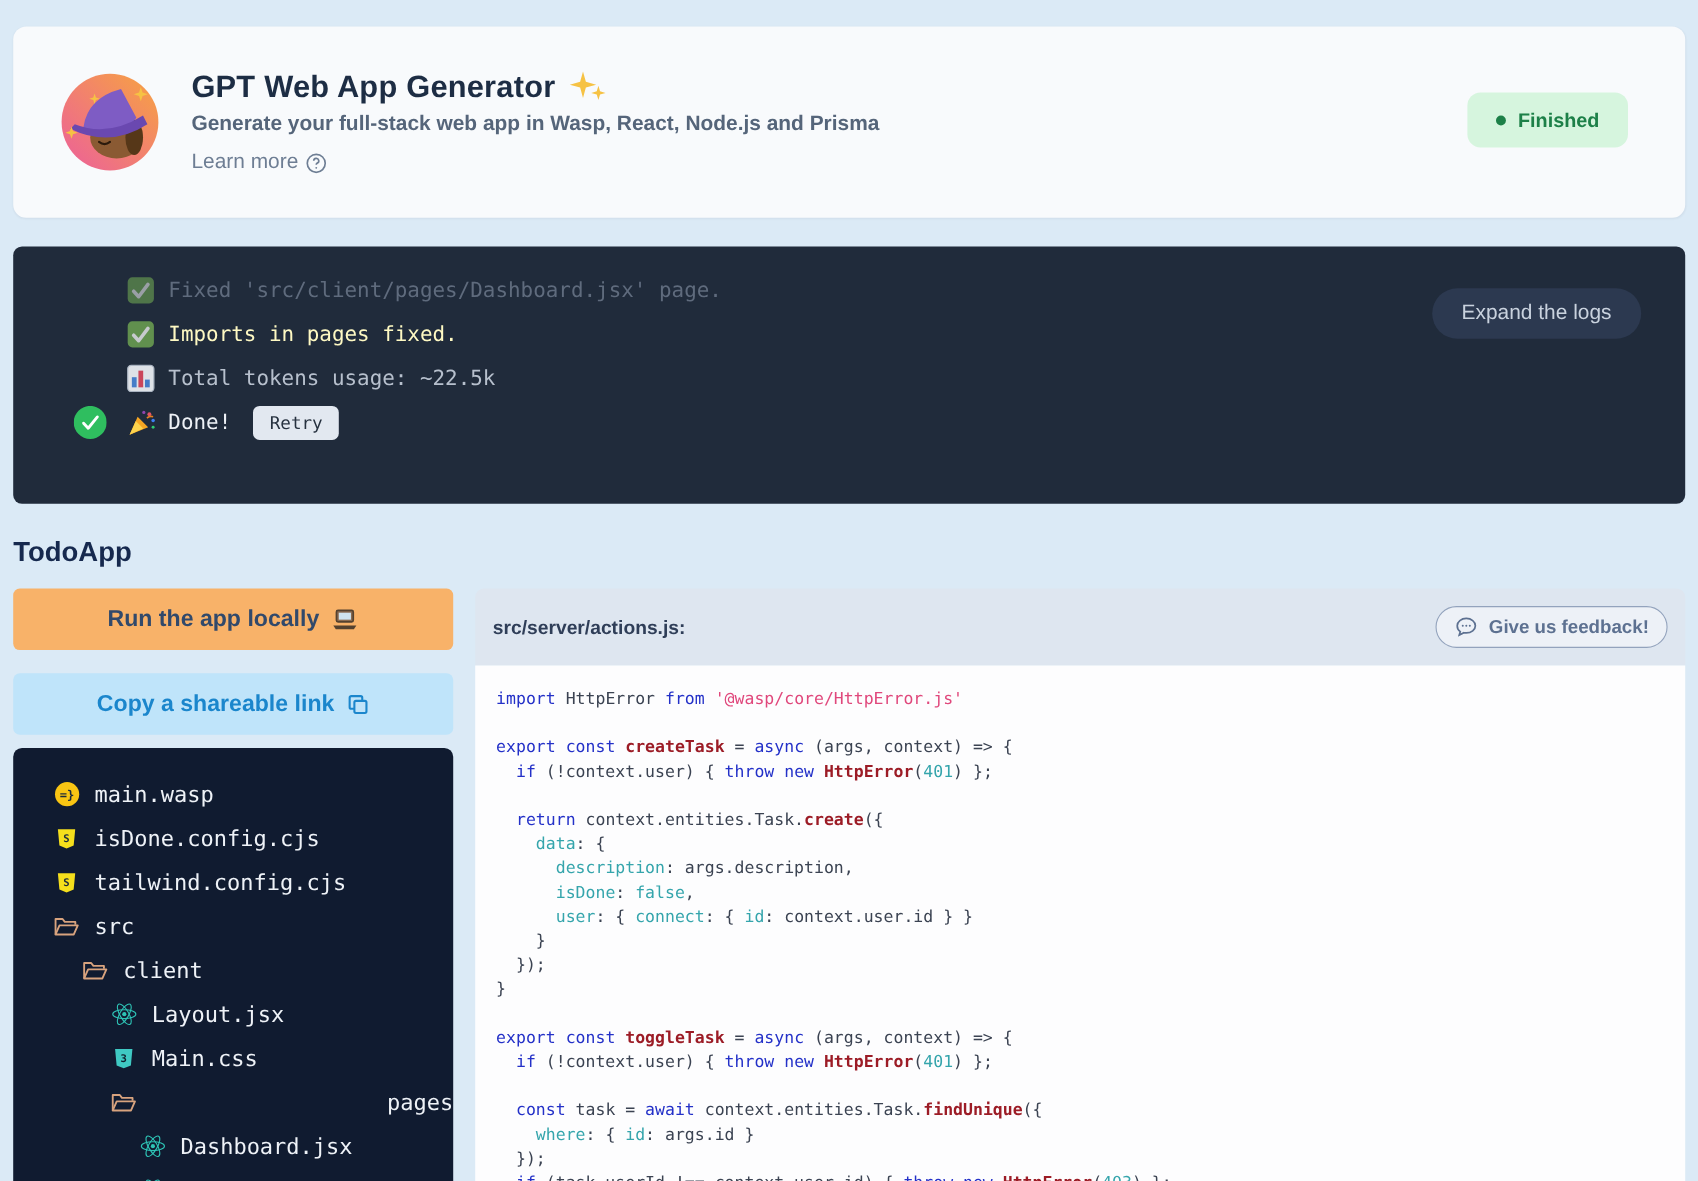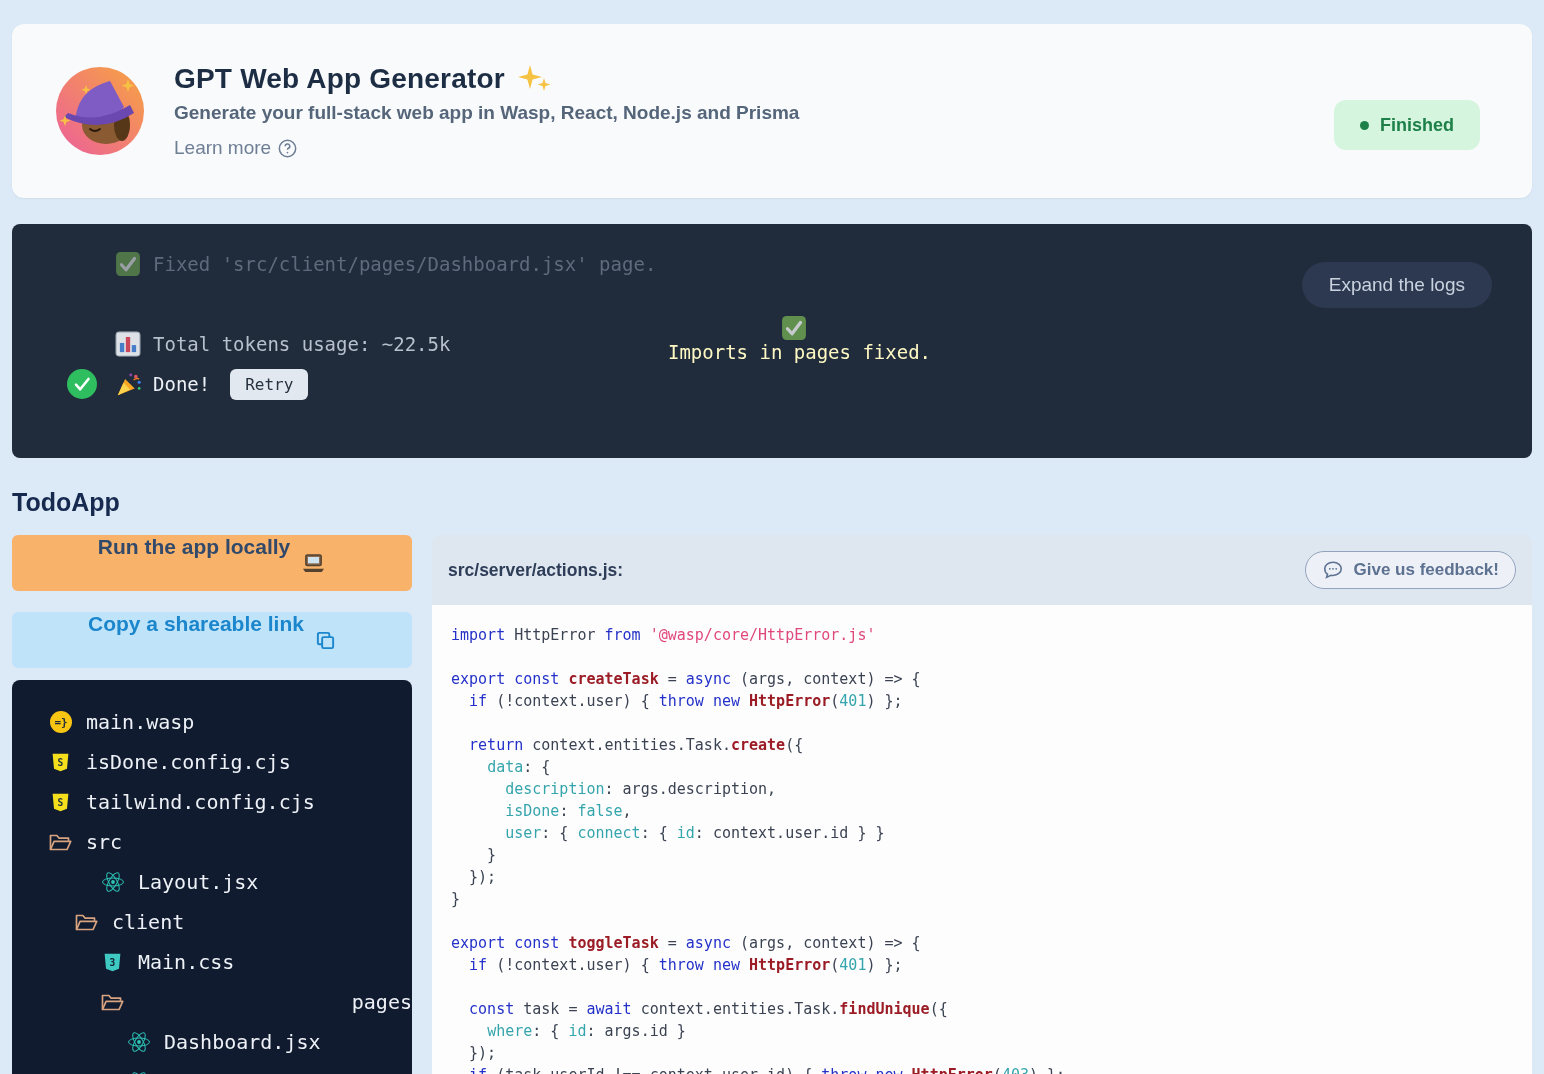--- a/index.html
+++ b/index.html
@@ -10,48 +10,48 @@
   
   .header-card { position: relative; background: #f8fafc; border-radius: 12px; height: 174px;
     display: flex; align-items: center; padding: 0 40px; box-shadow: 0 1px 2px rgba(30,41,59,.06); }
   .logo { width: 96px; height: 96px; flex: 0 0 96px; }
   .header-text { margin-left: 26px; }
   .title-row { display: flex; align-items: center; gap: 12px; }
   .title { font-size: 28px; font-weight: 800; color: #1d2d44; letter-spacing: .2px; }
   .subtitle { margin-top: 7px; font-size: 19px; font-weight: 700; color: #55657a; }
   .learn-more { margin-top: 13px; display: inline-flex; align-items: center; gap: 7px;
     font-size: 19px; color: #6e7e94; cursor: pointer; }
-  .status-badge { position: absolute; right: 52px; top: 76px; height: 50px; padding: 0 26px;
+  .status-badge { position: absolute; right: 52px; top: 60px; height: 50px; padding: 0 26px;
     background: #d6f5de; border-radius: 12px; display: flex; align-items: center; gap: 11px;
     color: #1d8048; font-size: 18px; font-weight: 600; }
   .status-dot { width: 9px; height: 9px; border-radius: 50%; background: #1d8048; }
 
   
   .log-panel { position: relative; margin-top: 26px; background: #202b3b; border-radius: 8px;
     height: 234px; padding-top: 20px; }
   .log-row { height: 40px; display: flex; align-items: center; padding-left: 55px;
     font-family: "DejaVu Sans Mono", monospace; font-size: 19px; }
   .status-slot { width: 30px; flex: 0 0 30px; margin-right: 18px; display: flex; align-items: center; }
   .log-ico { width: 27px; flex: 0 0 27px; margin-right: 11px; display: flex; align-items: center; }
   .dim-1 { color: #5f6b7d; } .dim-1 .log-ico { opacity: .55; }
-  .dim-2 { color: #fef9c3; flex-direction: column; } .dim-2 .log-ico { opacity: .75; }
+  .dim-2 { color: #fef9c3; } .dim-2 .log-ico { opacity: .75; }
   .dim-3 { color: #b7c0cd; } .dim-3 .log-ico { opacity: .9; }
   .dim-4 { color: #edf1f6; }
   .retry-btn { margin-left: 20px; background: #e2e8f0; color: #26313f; border: none; border-radius: 6px;
     font-family: "DejaVu Sans Mono", monospace; font-size: 16px; padding: 6px 15px; cursor: pointer; }
   .expand-btn { position: absolute; top: 38px; right: 40px; background: #2c3950; color: #c9d2de;
     border: none; border-radius: 26px; font-family: "Liberation Sans", sans-serif;
     font-size: 19px; padding: 12px 27px; cursor: pointer; }
 
   
   .app-name { margin: 30px 0 18px 0; font-size: 25px; font-weight: 800; color: #16294e; }
   .main-row { display: flex; gap: 20px; }
   .left-col { width: 400px; flex: 0 0 400px; }
   .action-btn { width: 100%; height: 56px; border: none; border-radius: 6px; cursor: pointer;
-    display: flex; justify-content: center; gap: 11px;
+    display: flex; align-items: center; justify-content: center; gap: 11px;
     font-family: "Liberation Sans", sans-serif; font-size: 21px; font-weight: 800; }
   .run-btn { background: #f8b269; color: #31496b; }
   .copy-btn { margin-top: 21px; background: #bfe4fa; color: #1b86cc; }
 
   .file-tree { margin-top: 12px; background: #101b30; border-radius: 8px 8px 0 0; height: 396px;
     padding-top: 22px; overflow: hidden; }
   .tree-row { height: 40px; display: flex; align-items: center; gap: 13px; cursor: pointer;
     color: #eef2f7; font-family: "DejaVu Sans Mono", monospace; font-size: 20px; }
   .tree-ico { width: 25px; flex: 0 0 25px; display: flex; align-items: center; justify-content: center; }
 
@@ -242,39 +242,39 @@
           </div>
           <div class="tree-row" style="padding-left: 36px;">
             <span class="icn tree-ico">
               <svg viewBox="0 0 24 22" width="25" height="22" fill="none" stroke="#d8a37e" stroke-width="1.7" stroke-linejoin="round">
                 <path d="M2 18.5V4.5h6.4l2 2.6H20v2.6"></path>
                 <path d="M2 18.5l3.6-8.2h16.6l-3.6 8.2z"></path>
               </svg>
             </span>
             <span>src</span>
           </div>
+          <div class="tree-row" style="padding-left: 62px;">
+            <span class="icn tree-ico">
+              <svg viewBox="0 0 24 22" width="25" height="22" fill="none" stroke="#d8a37e" stroke-width="1.7" stroke-linejoin="round">
+                <path d="M2 18.5V4.5h6.4l2 2.6H20v2.6"></path>
+                <path d="M2 18.5l3.6-8.2h16.6l-3.6 8.2z"></path>
+              </svg>
+            </span>
+            <span>client</span>
+          </div>
           <div class="tree-row" style="padding-left: 88px;">
             <span class="icn tree-ico">
               <svg viewBox="0 0 24 24" width="24" height="24" fill="none" stroke="#2ec4b6" stroke-width="1">
                 <circle cx="12" cy="12" r="1.9" fill="#2ec4b6" stroke="none"></circle>
                 <ellipse cx="12" cy="12" rx="10.5" ry="4"></ellipse>
                 <ellipse cx="12" cy="12" rx="10.5" ry="4" transform="rotate(60 12 12)"></ellipse>
                 <ellipse cx="12" cy="12" rx="10.5" ry="4" transform="rotate(120 12 12)"></ellipse>
               </svg>
             </span>
             <span>Layout.jsx</span>
-          </div>
-          <div class="tree-row" style="padding-left: 62px;">
-            <span class="icn tree-ico">
-              <svg viewBox="0 0 24 22" width="25" height="22" fill="none" stroke="#d8a37e" stroke-width="1.7" stroke-linejoin="round">
-                <path d="M2 18.5V4.5h6.4l2 2.6H20v2.6"></path>
-                <path d="M2 18.5l3.6-8.2h16.6l-3.6 8.2z"></path>
-              </svg>
-            </span>
-            <span>client</span>
           </div>
           <div class="tree-row" style="padding-left: 88px;">
             <span class="icn tree-ico">
               <svg viewBox="0 0 24 24" width="21" height="23">
                 <path d="M3 2h18l-1.6 17L12 22l-7.4-3z" fill="#3fc9c3"></path>
                 <text x="12" y="15.5" font-size="11" font-weight="bold" text-anchor="middle" fill="#10202e" font-family="DejaVu Sans Mono, monospace">3</text>
               </svg>
             </span>
             <span>Main.css</span>
           </div>

